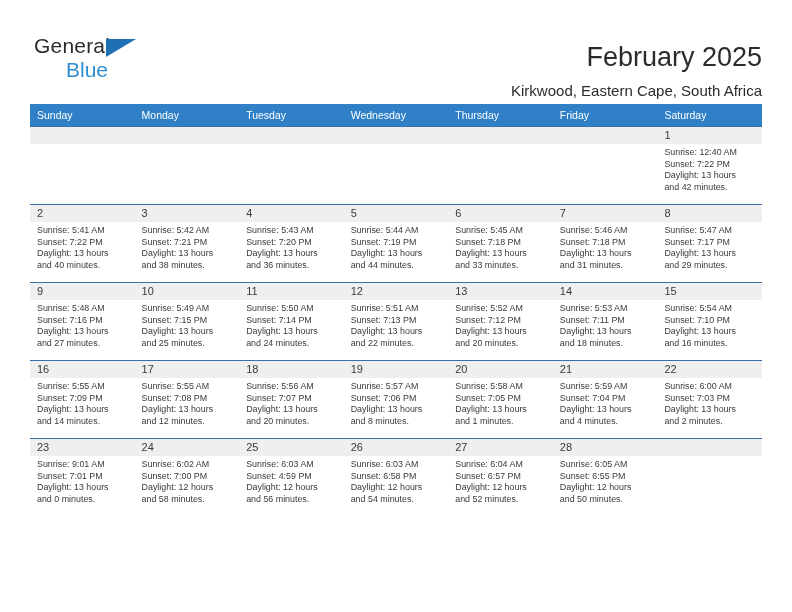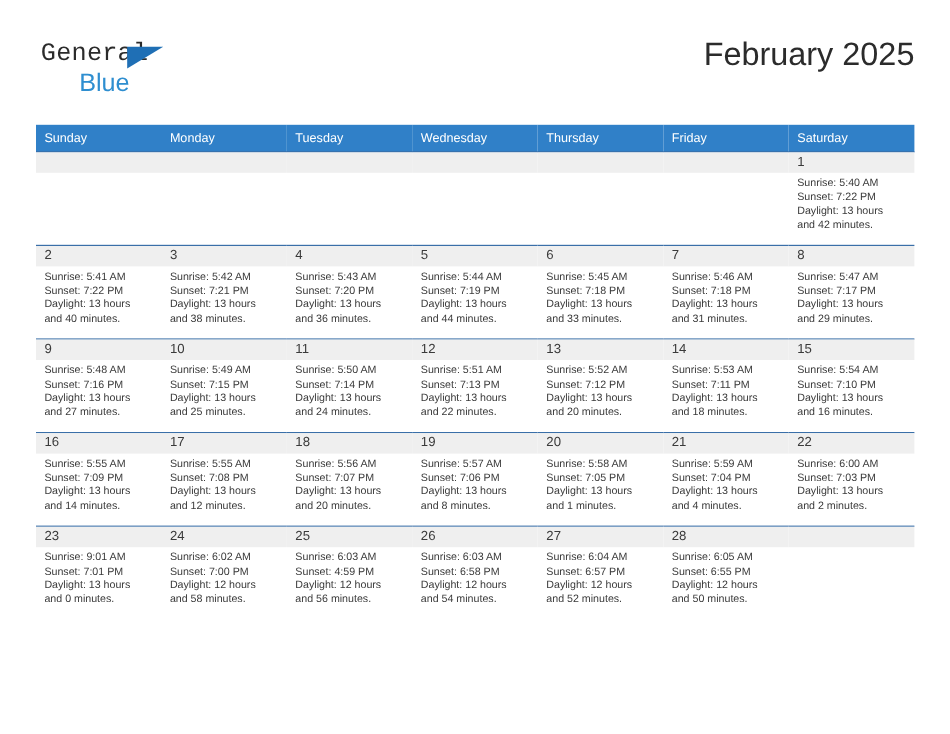--- a/index.html
+++ b/index.html
@@ -36,21 +36,21 @@
     width: 200px;
     height: 56px;
   }
   .logo-general {
     position: absolute;
     left: 0;
     top: 0;
     font-size: 21px;
     letter-spacing: 0.2px;
     color: #2b2b2b;
-    font-family: Liberation Mono, monospace;
+    font-family: Liberation Sans, sans-serif;
   }
   .logo-tri {
     position: absolute;
     left: 72px;
     top: 5px;
     width: 0;
     height: 0;
     border-left: 30px solid #1f6fb5;
     border-bottom: 18px solid transparent;
   }
@@ -58,21 +58,21 @@
     position: absolute;
     left: 32px;
     top: 24px;
     font-size: 21px;
     color: #2e8ed0;
     font-family: "Liberation Sans", sans-serif;
   }
   .title-block {
     position: absolute;
     right: 0;
-    top: 0;
+    top: 12px;
     text-align: right;
   }
   .month-title {
     font-size: 27px;
     color: #2b2b2b;
     line-height: 34px;
     white-space: nowrap;
   }
   .location-title {
     font-size: 15px;
@@ -151,20 +151,21 @@
   <div class="header">
 
     <div class="logo">
       <span class="logo-general">General</span>
       <span class="logo-tri"></span>
       <span class="logo-blue">Blue</span>
     </div>
 
     <div class="title-block">
       <div class="month-title">February 2025</div>
+      <div class="location-title">Kirkwood, Eastern Cape, South Africa</div>
     </div>
 
   </div>
 
   <table class="calendar">
     <thead>
       <tr>
         <th>Sunday</th>
         <th>Monday</th>
         <th>Tuesday</th>
@@ -239,21 +240,21 @@
                 <div></div>
                 <div></div>
                 <div></div>
               </div>
             </div>
           </td>
           <td>
             <div class="cell-inner">
               <div class="daynum-band">1</div>
               <div class="cell-lines">
-                <div>Sunrise: 5:40 AM</div>
+                <div>Sunrise: 12:40 AM</div>
                 <div>Sunset: 7:22 PM</div>
                 <div>Daylight: 13 hours</div>
                 <div>and 42 minutes.</div>
               </div>
             </div>
           </td>
         </tr>
         <tr>
           <td>
             <div class="cell-inner">

